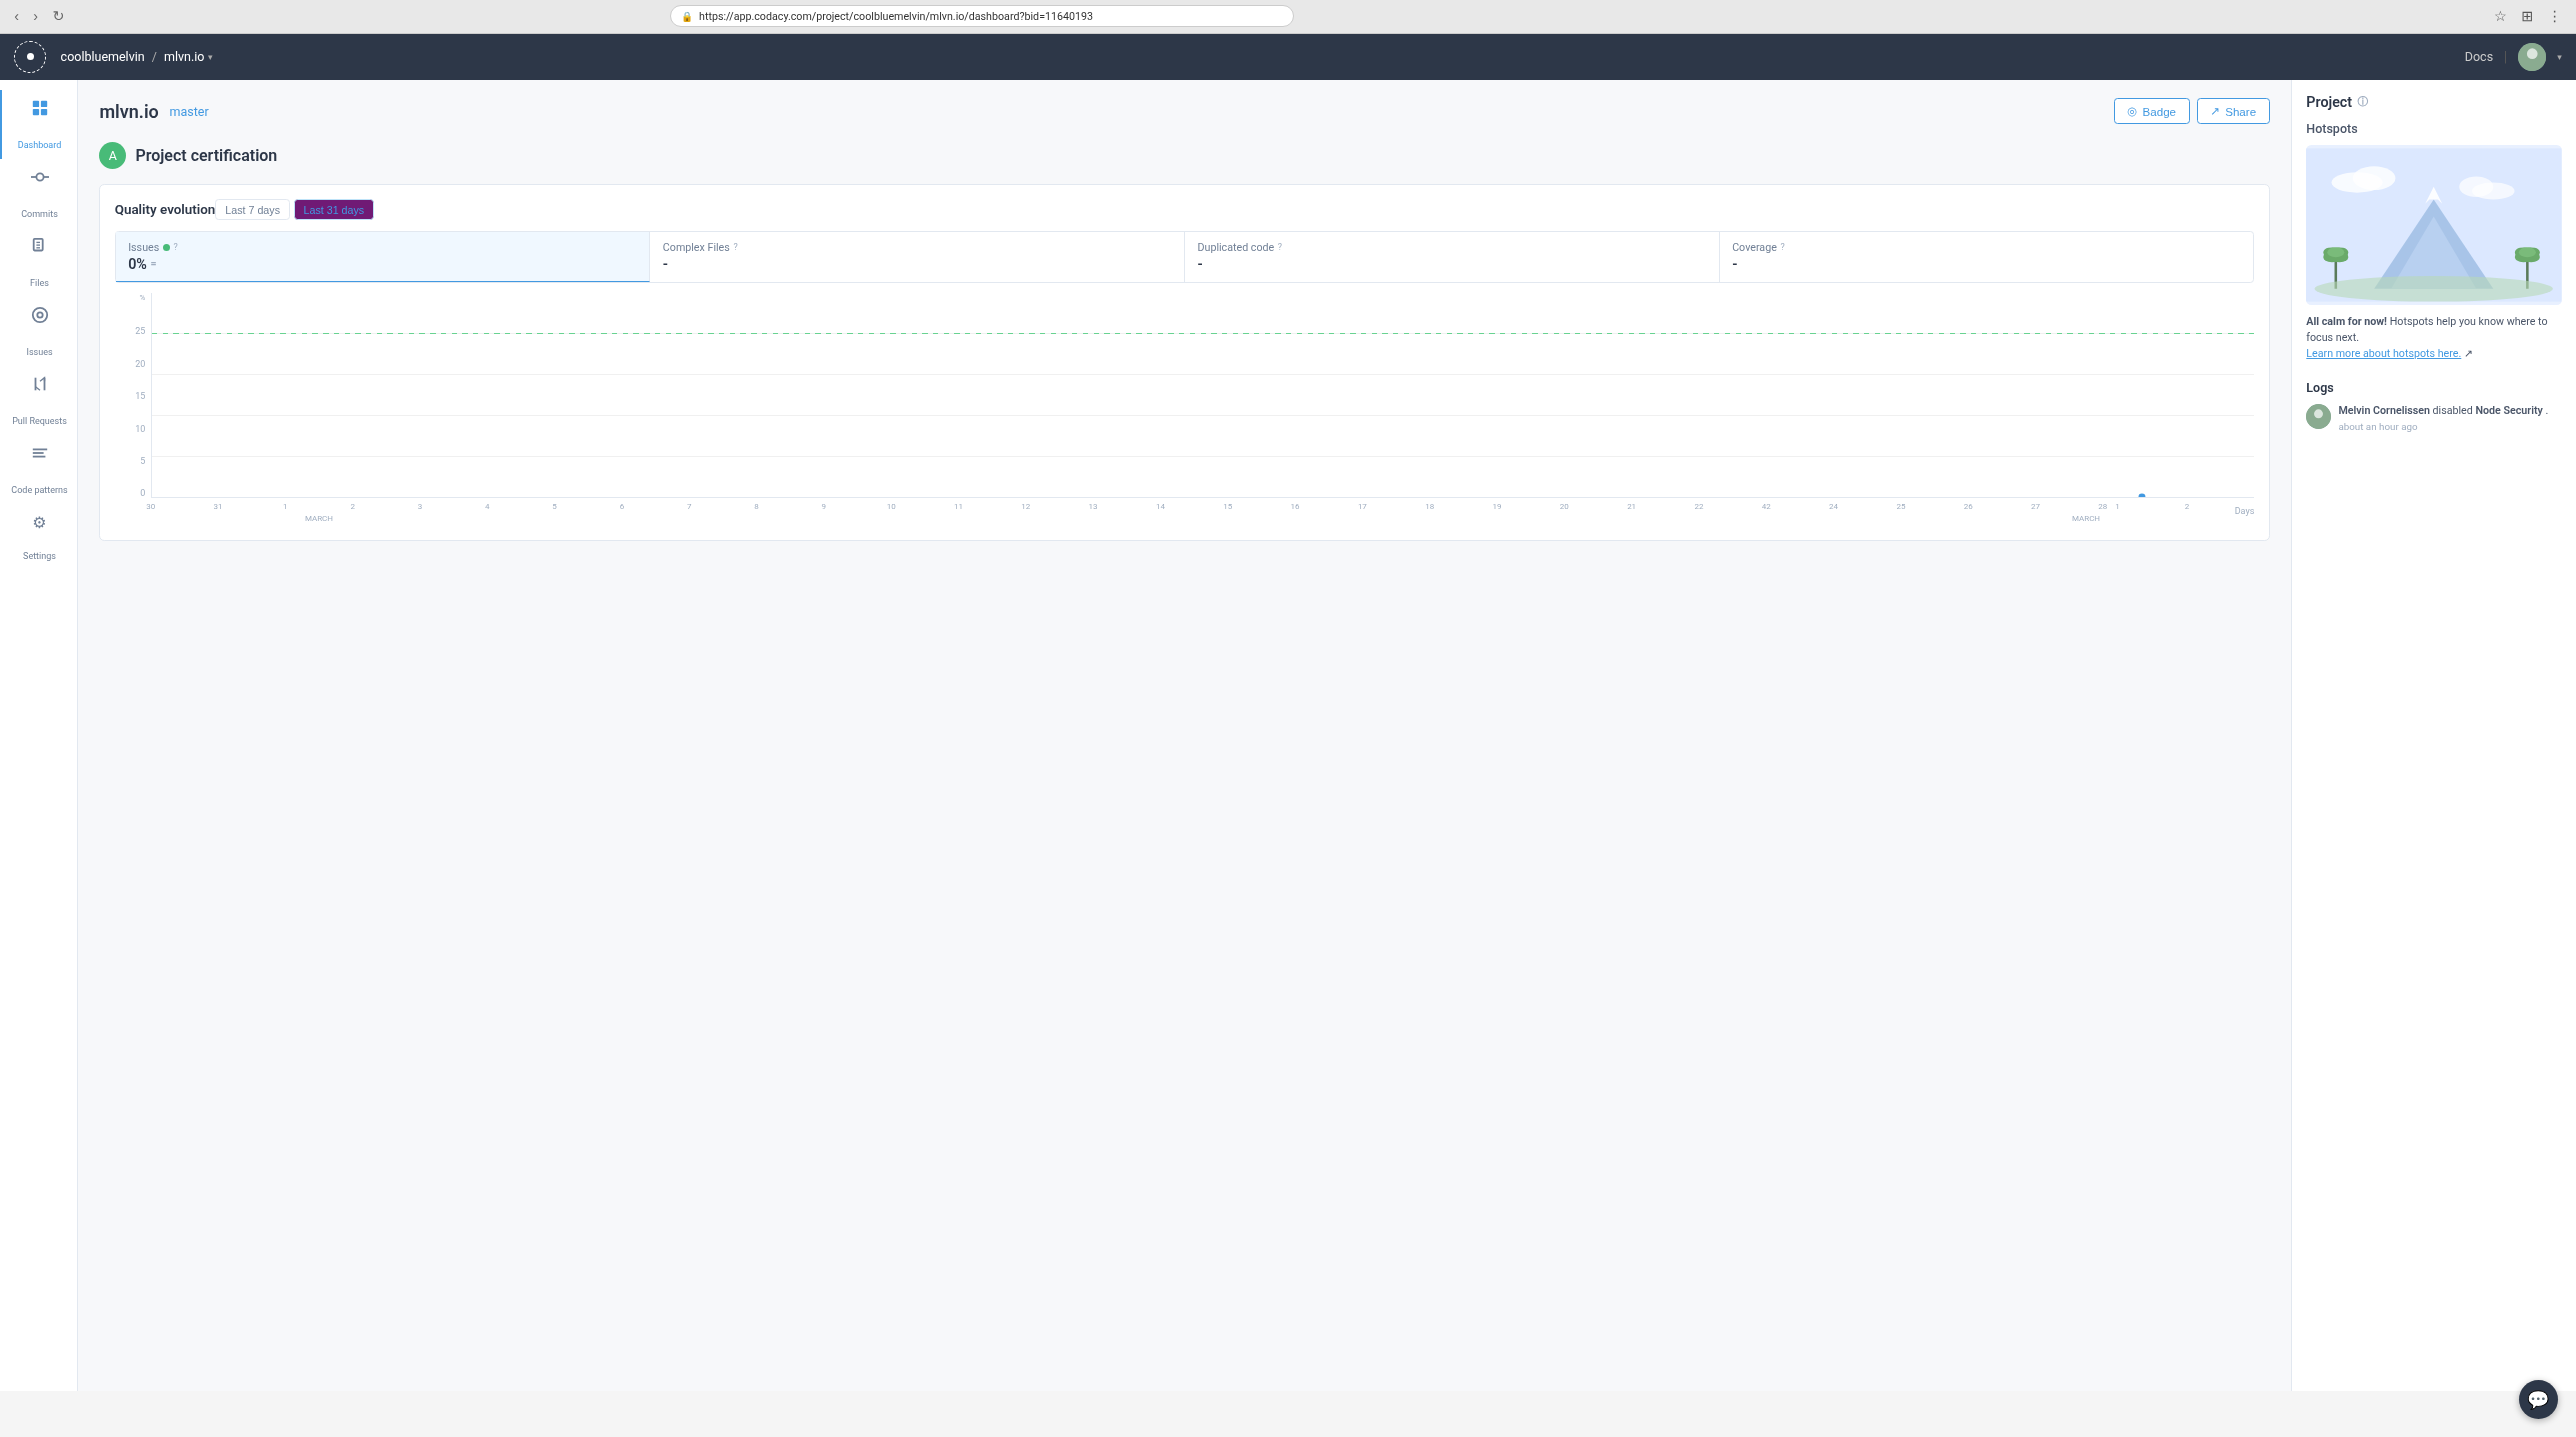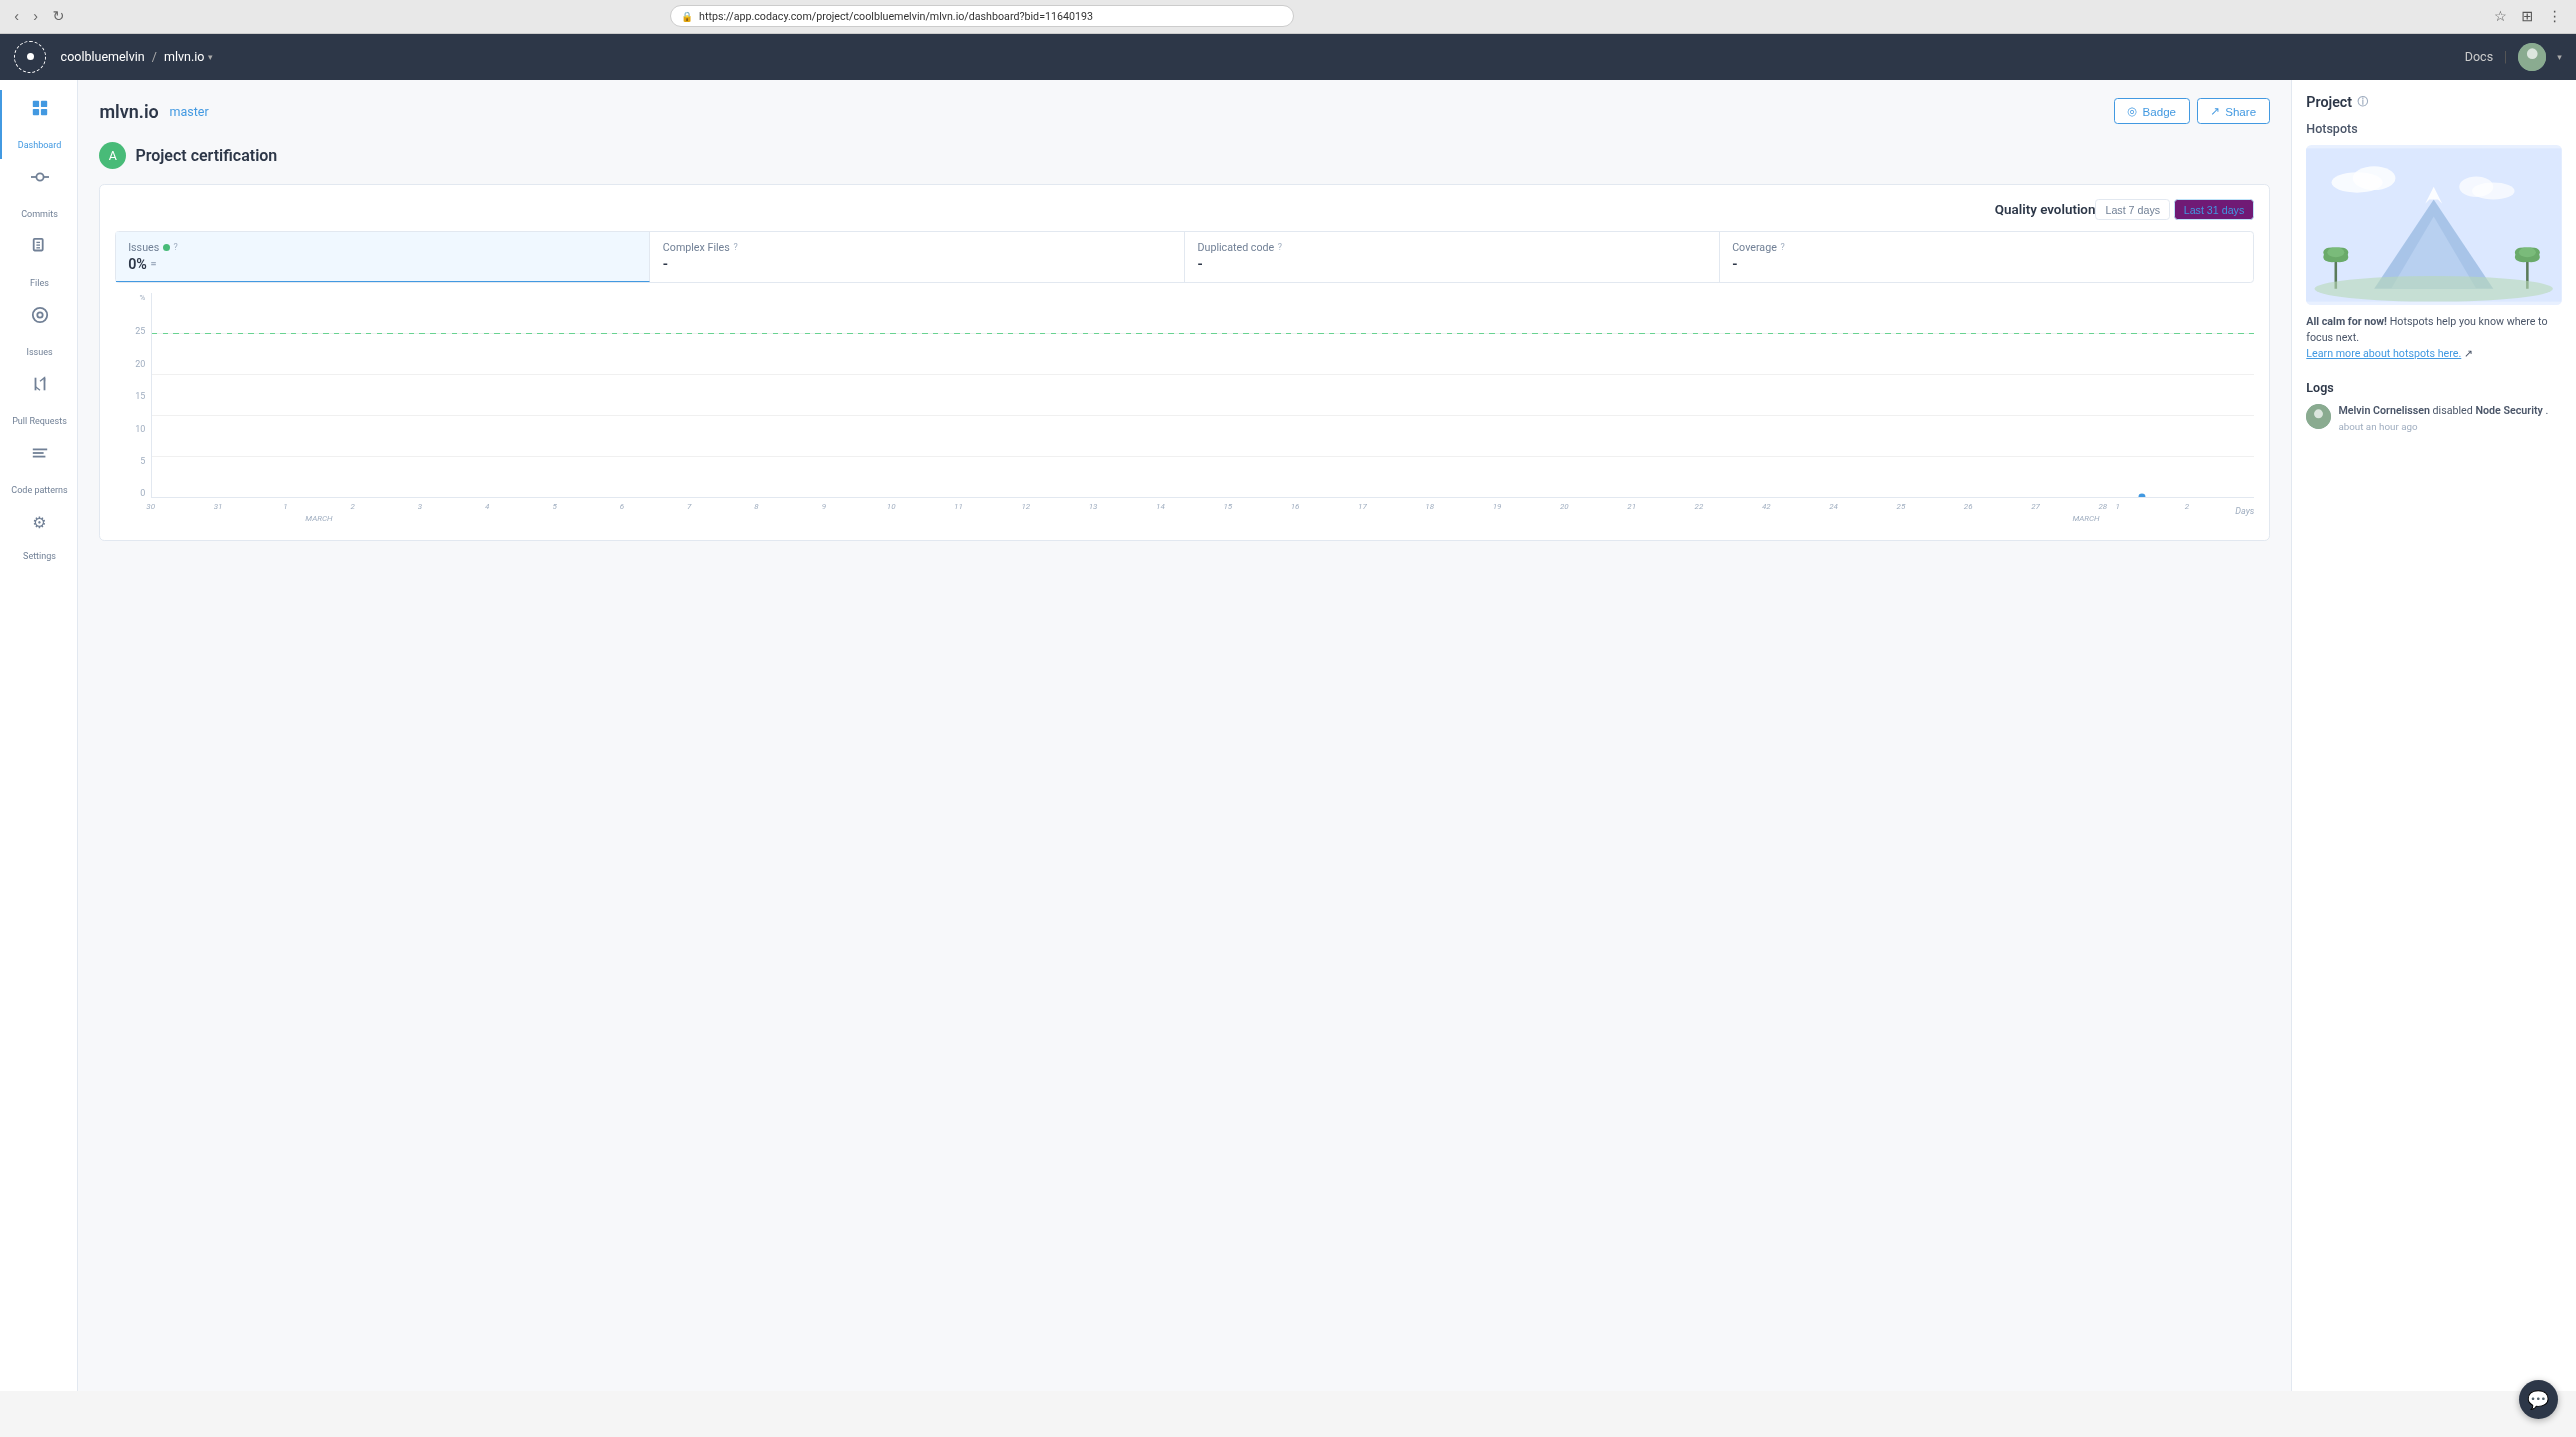--- a/index.html
+++ b/index.html
@@ -114,21 +114,21 @@
       display: flex; align-items: center; justify-content: center; color: white; font-size: 12.5px;
     }
     .cert-title { font-size: 16px; font-weight: 600; color: #2d3748; }
 
     
     .card {
       background: white; border-radius: 5.3px; border: 0.9px solid #e2e8f0; padding: 14.3px;
       margin-bottom: 14.3px;
     }
     .card-header-row {
-      display: flex; align-items: center; justify-content: flex-end; margin-bottom: 10.7px;
+      display: flex; align-items: center; justify-content: flex-start; margin-bottom: 10.7px;
     }
     .card-title { font-size: 13.4px; font-weight: 600; color: #2d3748; }
     .date-filter { display: flex; gap: 3.6px; }
     .date-btn {
       padding: 3.6px 9px; border-radius: 3.6px; font-size: 10.7px; cursor: pointer;
       border: 0.9px solid #e2e8f0; background: white; color: #718096;
     }
     .date-btn.active { background: #701a75; color: #4299e1; border-color: #bee3f8; }
 
     
@@ -426,21 +426,21 @@
             <div class="chart-gridline" style="bottom: 60%; background: #f0f0f0;"></div>
             <div class="chart-gridline" style="bottom: 40%; background: #f0f0f0;"></div>
             <div class="chart-gridline" style="bottom: 20%; background: #f0f0f0;"></div>
 
             <div class="chart-quality-line" style="bottom: 80%;"></div>
 
             <div class="chart-dot" style="right: 5%; bottom: 0%;"></div>
           </div>
 
           <div class="chart-x-axis">
-            <div style="position:relative;width:100%;height:27px;font-style:italic;">
+            <div style="position:relative;width:100%;height:27px;">
 
               <span class="x-label" style="left:0%;">30</span>
               <span class="x-label" style="left:3.2%;">31</span>
               <span class="x-label" style="left:6.4%;">1</span>
               <span class="x-month" style="left:8%;">MARCH</span>
               <span class="x-label" style="left:9.6%;">2</span>
               <span class="x-label" style="left:12.8%;">3</span>
               <span class="x-label" style="left:16%;">4</span>
               <span class="x-label" style="left:19.2%;">5</span>
               <span class="x-label" style="left:22.4%;">6</span>

